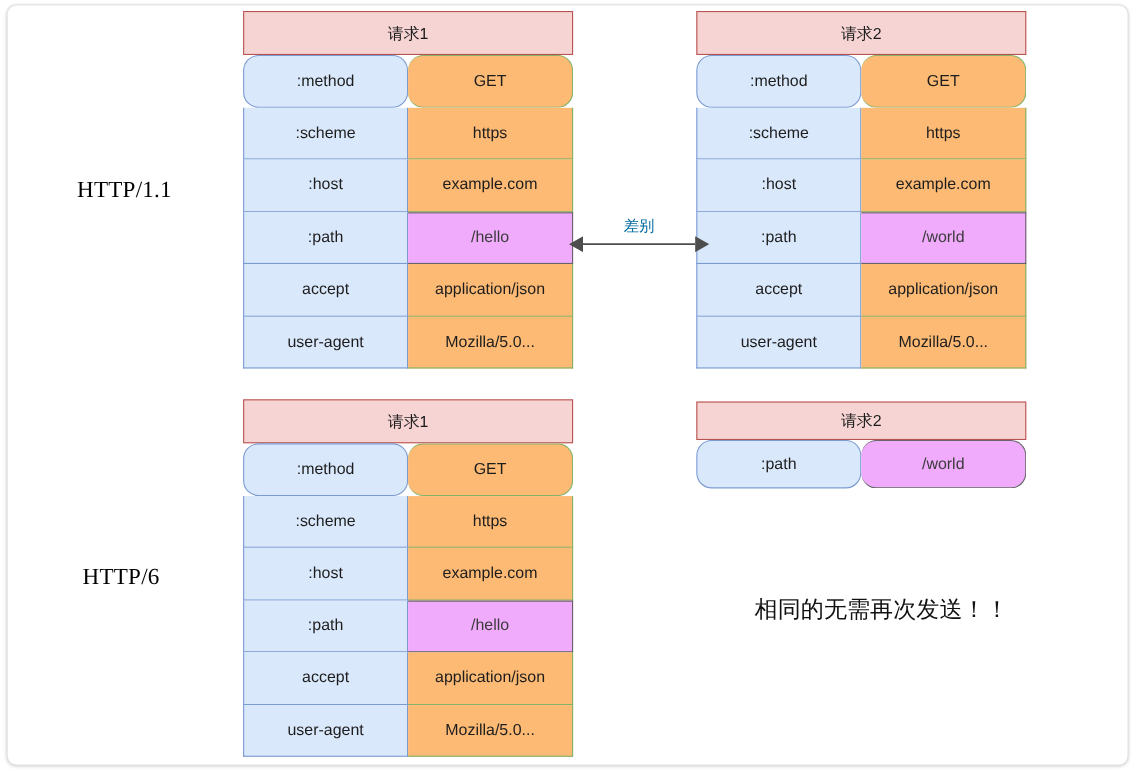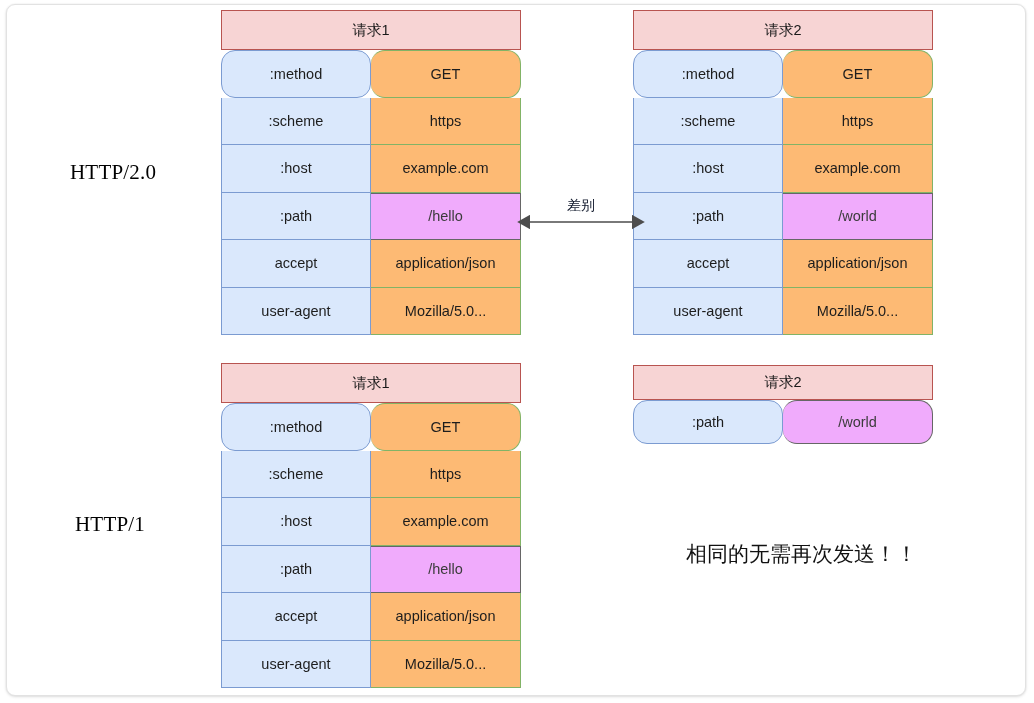--- a/index.html
+++ b/index.html
@@ -98,42 +98,42 @@
     border-top-width: 1px;
   }
 
   
   .diff-arrow {
     position: absolute;
   }
   .diff-label {
     position: absolute;
     font-size: 14px;
-    color: #0f172a;
+    color: #0369a1;
     white-space: nowrap;
     text-align: center;
   }
 
   
   .note-text {
     position: absolute;
     font-size: 21px;
     color: #111111;
     white-space: nowrap;
   }
 </style>
 </head>
 <body>
 
 <div id="page-frame">
   <div class="canvas">
 
-    <div class="section-label" style="left:63px; top:155px;">HTTP/2.0</div>
-
-    <div class="section-label" style="left:68px; top:507px;">HTTP/1</div>
+    <div class="section-label" style="left:63px; top:155px;">HTTP/1.1</div>
+
+    <div class="section-label" style="left:68px; top:507px;">HTTP/6</div>
 
     <div class="req-table" id="t-h11-r1" style="left:214px; top:5px; width:300px;">
       <div class="req-header" style="height:40px;">请求1</div>
       <div class="rows">
           <div class="req-row first">
             <div class="cell cell-key" style="width: 150px; height: 47.5px;">:method</div>
             <div class="cell cell-val" style="flex: 1 1 0%; height: 47.5px;">GET</div>
           </div>
           <div class="req-row">
             <div class="cell cell-key" style="width: 150px; height: 47.5px;">:scheme</div>

